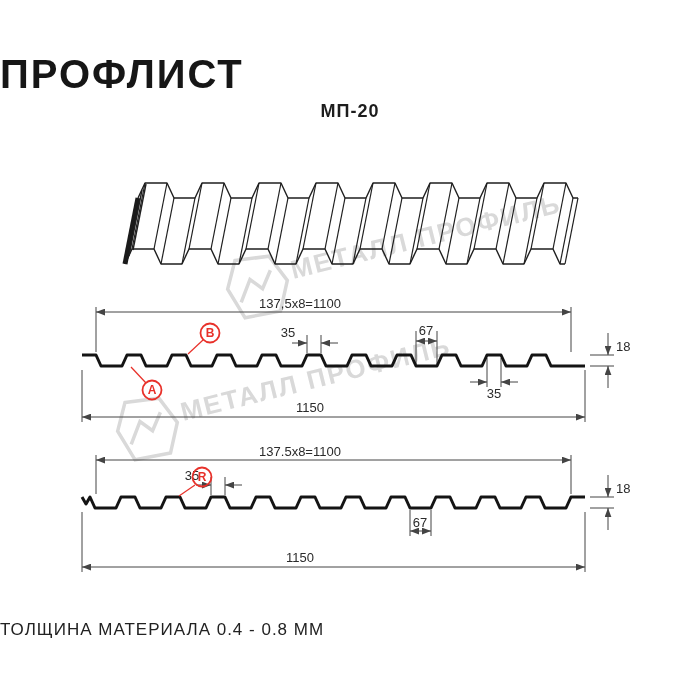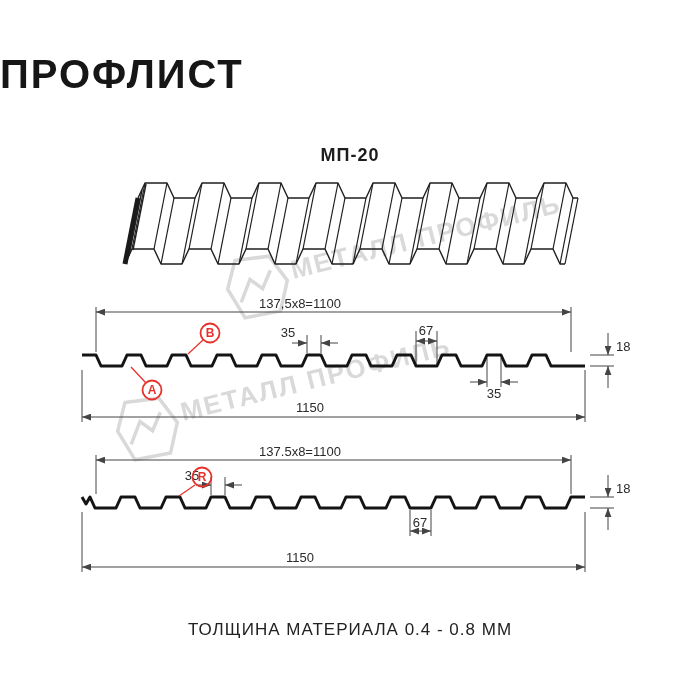--- a/index.html
+++ b/index.html
@@ -2,22 +2,22 @@
 <html><head>
 <meta charset="utf-8">
 <style>
   html,body{margin:0;padding:0;background:#ffffff;}
   body{width:700px;height:700px;position:relative;overflow:hidden;
        font-family:"Liberation Sans", sans-serif;}
   .layer{position:absolute;z-index:2;}
   .title{top:52px;left:0;width:700px;text-align:left;
          font-size:40px;font-weight:bold;letter-spacing:2px;color:#161616;}
   .subtitle{top:101px;left:0;width:700px;text-align:center;
-            font-size:18px;font-weight:bold;letter-spacing:1px;color:#1d1d1d;margin-top:44px;}
-  .footer{top:620px;left:0;width:700px;text-align:center;
+            font-size:18px;font-weight:bold;letter-spacing:1px;color:#1d1d1d;}
+  .footer{top:620px;left:0;width:700px;
           font-size:17px;letter-spacing:1px;color:#222222;font-weight:500;}
   svg.draw{position:absolute;z-index:2;left:0;}
   #persp{top:162px;}
   #prof1{top:295px;}
   #prof2{top:440px;}
   .watermark{position:absolute;z-index:1;display:flex;align-items:center;
              transform:rotate(-14deg);transform-origin:35px 37px;
              color:#d9d9d9;white-space:nowrap;}
   .watermark .wm-text{font-size:26px;font-weight:bold;letter-spacing:2px;
                       margin-left:2px;transform:translateY(-8px);}

